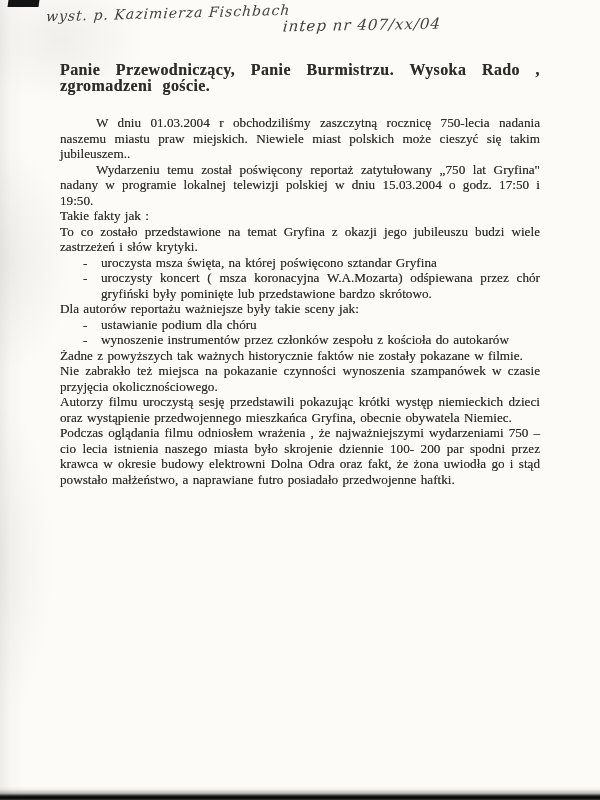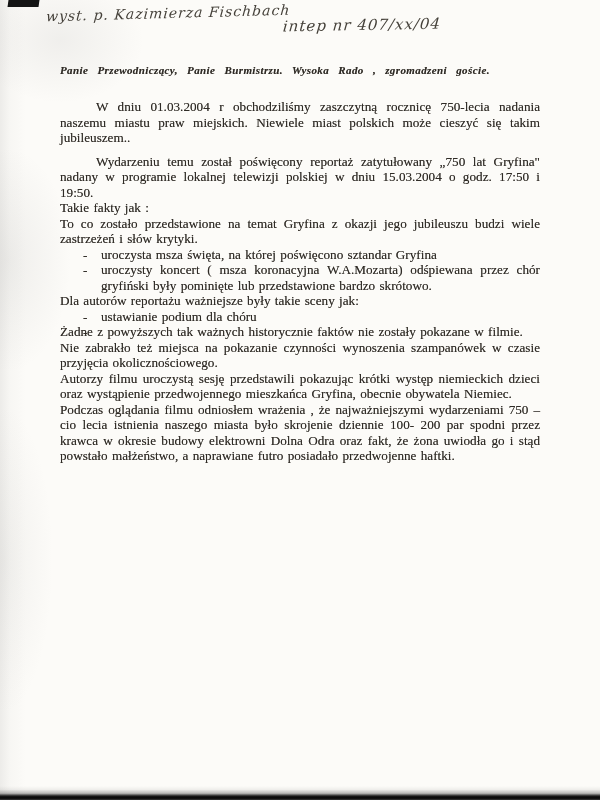--- a/index.html
+++ b/index.html
@@ -72,35 +72,33 @@
     left: 60px;
     top: 62px;
     width: 480px;
     font-size: 13.2px;
     line-height: 15.5px;
     text-align: justify;
     text-shadow: 0 0 0.5px rgba(40,36,30,0.55);
     word-spacing: 1px;
   }
   .salutation {
-    font-size: 11px;
+    font-size: 16px;
     font-weight: bold;
     margin: 0 0 21px 0;
     line-height: 16px;
     letter-spacing: 0.4px;
     word-spacing: 6px;
     text-align: justify;
-    font-style: italic;
   }
   .doc-body p {
     margin: 0;
   }
   .doc-body p.indent {
     text-indent: 36px;
-    margin-top: 8px;
   }
   .bullet {
     position: relative;
     padding-left: 41px;
     margin: 0;
   }
   .bullet .dash {
     position: absolute;
     left: 23px;
     top: 0;
@@ -121,21 +119,21 @@
     <h1 class="salutation">Panie Przewodniczący, Panie Burmistrzu. Wysoka Rado , zgromadzeni goście.</h1>
 
   <p class="indent">W dniu 01.03.2004 r obchodziliśmy zaszczytną rocznicę 750-lecia nadania naszemu miastu praw miejskich. Niewiele miast polskich może cieszyć się takim jubileuszem..</p>
       <p class="indent">Wydarzeniu temu został poświęcony reportaż zatytułowany „750 lat Gryfina" nadany w programie lokalnej telewizji polskiej w dniu 15.03.2004 o godz. 17:50 i 19:50.</p>
       <p>Takie fakty jak :</p>
       <p>To co zostało przedstawione na temat Gryfina z okazji jego jubileuszu budzi wiele zastrzeżeń i słów krytyki.</p>
       <div class="bullet"><span class="dash">-</span><span>uroczysta msza święta, na której poświęcono sztandar Gryfina</span></div>
       <div class="bullet"><span class="dash">-</span><span>uroczysty koncert ( msza koronacyjna W.A.Mozarta) odśpiewana przez chór gryfiński były pominięte lub przedstawione bardzo skrótowo.</span></div>
       <p>Dla autorów reportażu ważniejsze były takie sceny jak:</p>
       <div class="bullet"><span class="dash">-</span><span>ustawianie podium dla chóru</span></div>
-      <div class="bullet"><span class="dash">-</span></div>
+      <div class="bullet"><span class="dash">-</span><span>wynoszenie instrumentów  przez członków zespołu z kościoła do autokarów</span></div>
       <p>Żadne z powyższych tak ważnych historycznie faktów nie zostały pokazane w filmie.</p>
       <p>Nie zabrakło też miejsca na pokazanie czynności wynoszenia szampanówek w czasie przyjęcia okolicznościowego.</p>
       <p>Autorzy filmu uroczystą sesję przedstawili pokazując krótki występ niemieckich dzieci oraz wystąpienie przedwojennego mieszkańca Gryfina, obecnie obywatela Niemiec.</p>
       <p>Podczas oglądania filmu odniosłem wrażenia , że najważniejszymi wydarzeniami 750 –cio lecia istnienia naszego miasta było skrojenie dziennie 100- 200 par spodni przez krawca w okresie  budowy elektrowni Dolna Odra oraz fakt, że żona uwiodła go i stąd powstało małżeństwo, a naprawiane futro posiadało przedwojenne haftki.</p>
     </div>
 
   <div class="scan-edge-bottom"></div>
 
 </div>
 

